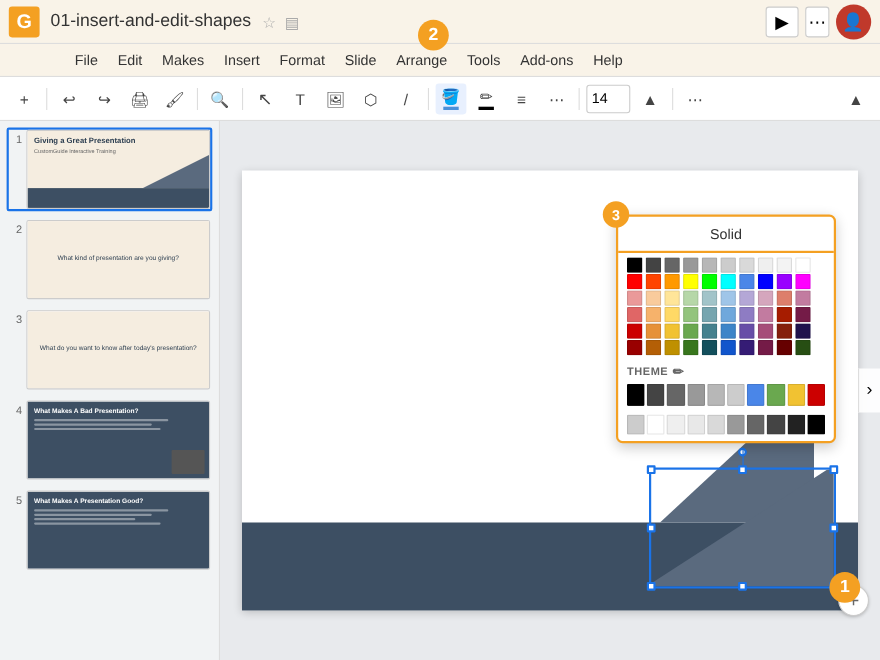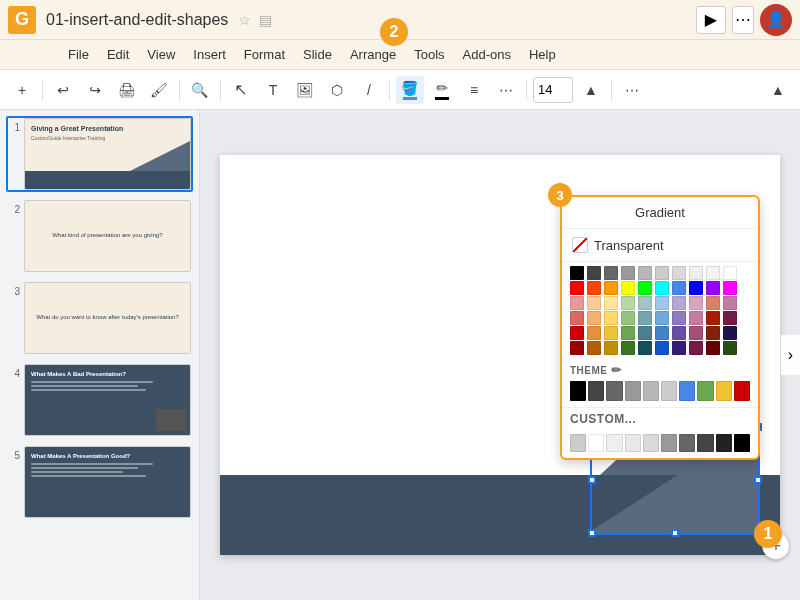--- a/index.html
+++ b/index.html
@@ -109,21 +109,21 @@
     <div id="more-btn">⋯</div>
     <div id="avatar">👤</div>
   </div>
 </div>
 
 <div class="step-badge" style="top:18px; left:380px;">2</div>
 
 <div id="menu-bar">
   <span class="menu-item">File</span>
   <span class="menu-item">Edit</span>
-  <span class="menu-item">View</span>
+  <span class="menu-item">Makes</span>
   <span class="menu-item">Insert</span>
   <span class="menu-item" style="color:#333;">Format</span>
   <span class="menu-item">Slide</span>
   <span class="menu-item">Arrange</span>
   <span class="menu-item">Tools</span>
   <span class="menu-item">Add-ons</span>
   <span class="menu-item">Help</span>
 </div>
 
 <div id="toolbar">
@@ -263,27 +263,23 @@
 
     <div id="scroll-right">›</div>
 
     <div id="add-slide-btn">+</div>
 
     <div id="color-popup">
 
       <div class="step-badge" style="top:-14px;left:-14px;width:24px;height:24px;font-size:13px;">3</div>
 
       <div class="cp-tabs">
-        <div class="cp-tab">Gradient</div>
-      </div>
-
-      <div class="cp-transparent">
-        <div class="cp-nocolor-icon"></div>
-        <span>Transparent</span>
-      </div>
+        <div class="cp-tab active">Solid</div>
+      </div>
+
 
       <div class="cp-grid" id="cp-color-grid">
           <div class="cp-cell" style="background: rgb(0, 0, 0);"></div>
           <div class="cp-cell" style="background: rgb(67, 67, 67);"></div>
           <div class="cp-cell" style="background: rgb(102, 102, 102);"></div>
           <div class="cp-cell" style="background: rgb(153, 153, 153);"></div>
           <div class="cp-cell" style="background: rgb(183, 183, 183);"></div>
           <div class="cp-cell" style="background: rgb(204, 204, 204);"></div>
           <div class="cp-cell" style="background: rgb(217, 217, 217);"></div>
           <div class="cp-cell" style="background: rgb(239, 239, 239);"></div>
@@ -351,21 +347,20 @@
           <div class="cp-theme-cell" style="background: rgb(102, 102, 102);"></div>
           <div class="cp-theme-cell" style="background: rgb(153, 153, 153);"></div>
           <div class="cp-theme-cell" style="background: rgb(183, 183, 183);"></div>
           <div class="cp-theme-cell" style="background: rgb(204, 204, 204);"></div>
           <div class="cp-theme-cell" style="background: rgb(74, 134, 232);"></div>
           <div class="cp-theme-cell" style="background: rgb(106, 168, 79);"></div>
           <div class="cp-theme-cell" style="background: rgb(241, 194, 50);"></div>
           <div class="cp-theme-cell" style="background: rgb(204, 0, 0);"></div>
         </div>
 
-      <div class="cp-custom">CUSTOM...</div>
       <div class="cp-custom-row" id="cp-custom-row">
           <div class="cp-custom-cell" style="background: rgb(204, 204, 204);"></div>
           <div class="cp-custom-cell" style="background: rgb(255, 255, 255);"></div>
           <div class="cp-custom-cell" style="background: rgb(239, 239, 239);"></div>
           <div class="cp-custom-cell" style="background: rgb(232, 232, 232);"></div>
           <div class="cp-custom-cell" style="background: rgb(217, 217, 217);"></div>
           <div class="cp-custom-cell" style="background: rgb(153, 153, 153);"></div>
           <div class="cp-custom-cell" style="background: rgb(102, 102, 102);"></div>
           <div class="cp-custom-cell" style="background: rgb(68, 68, 68);"></div>
           <div class="cp-custom-cell" style="background: rgb(34, 34, 34);"></div>

